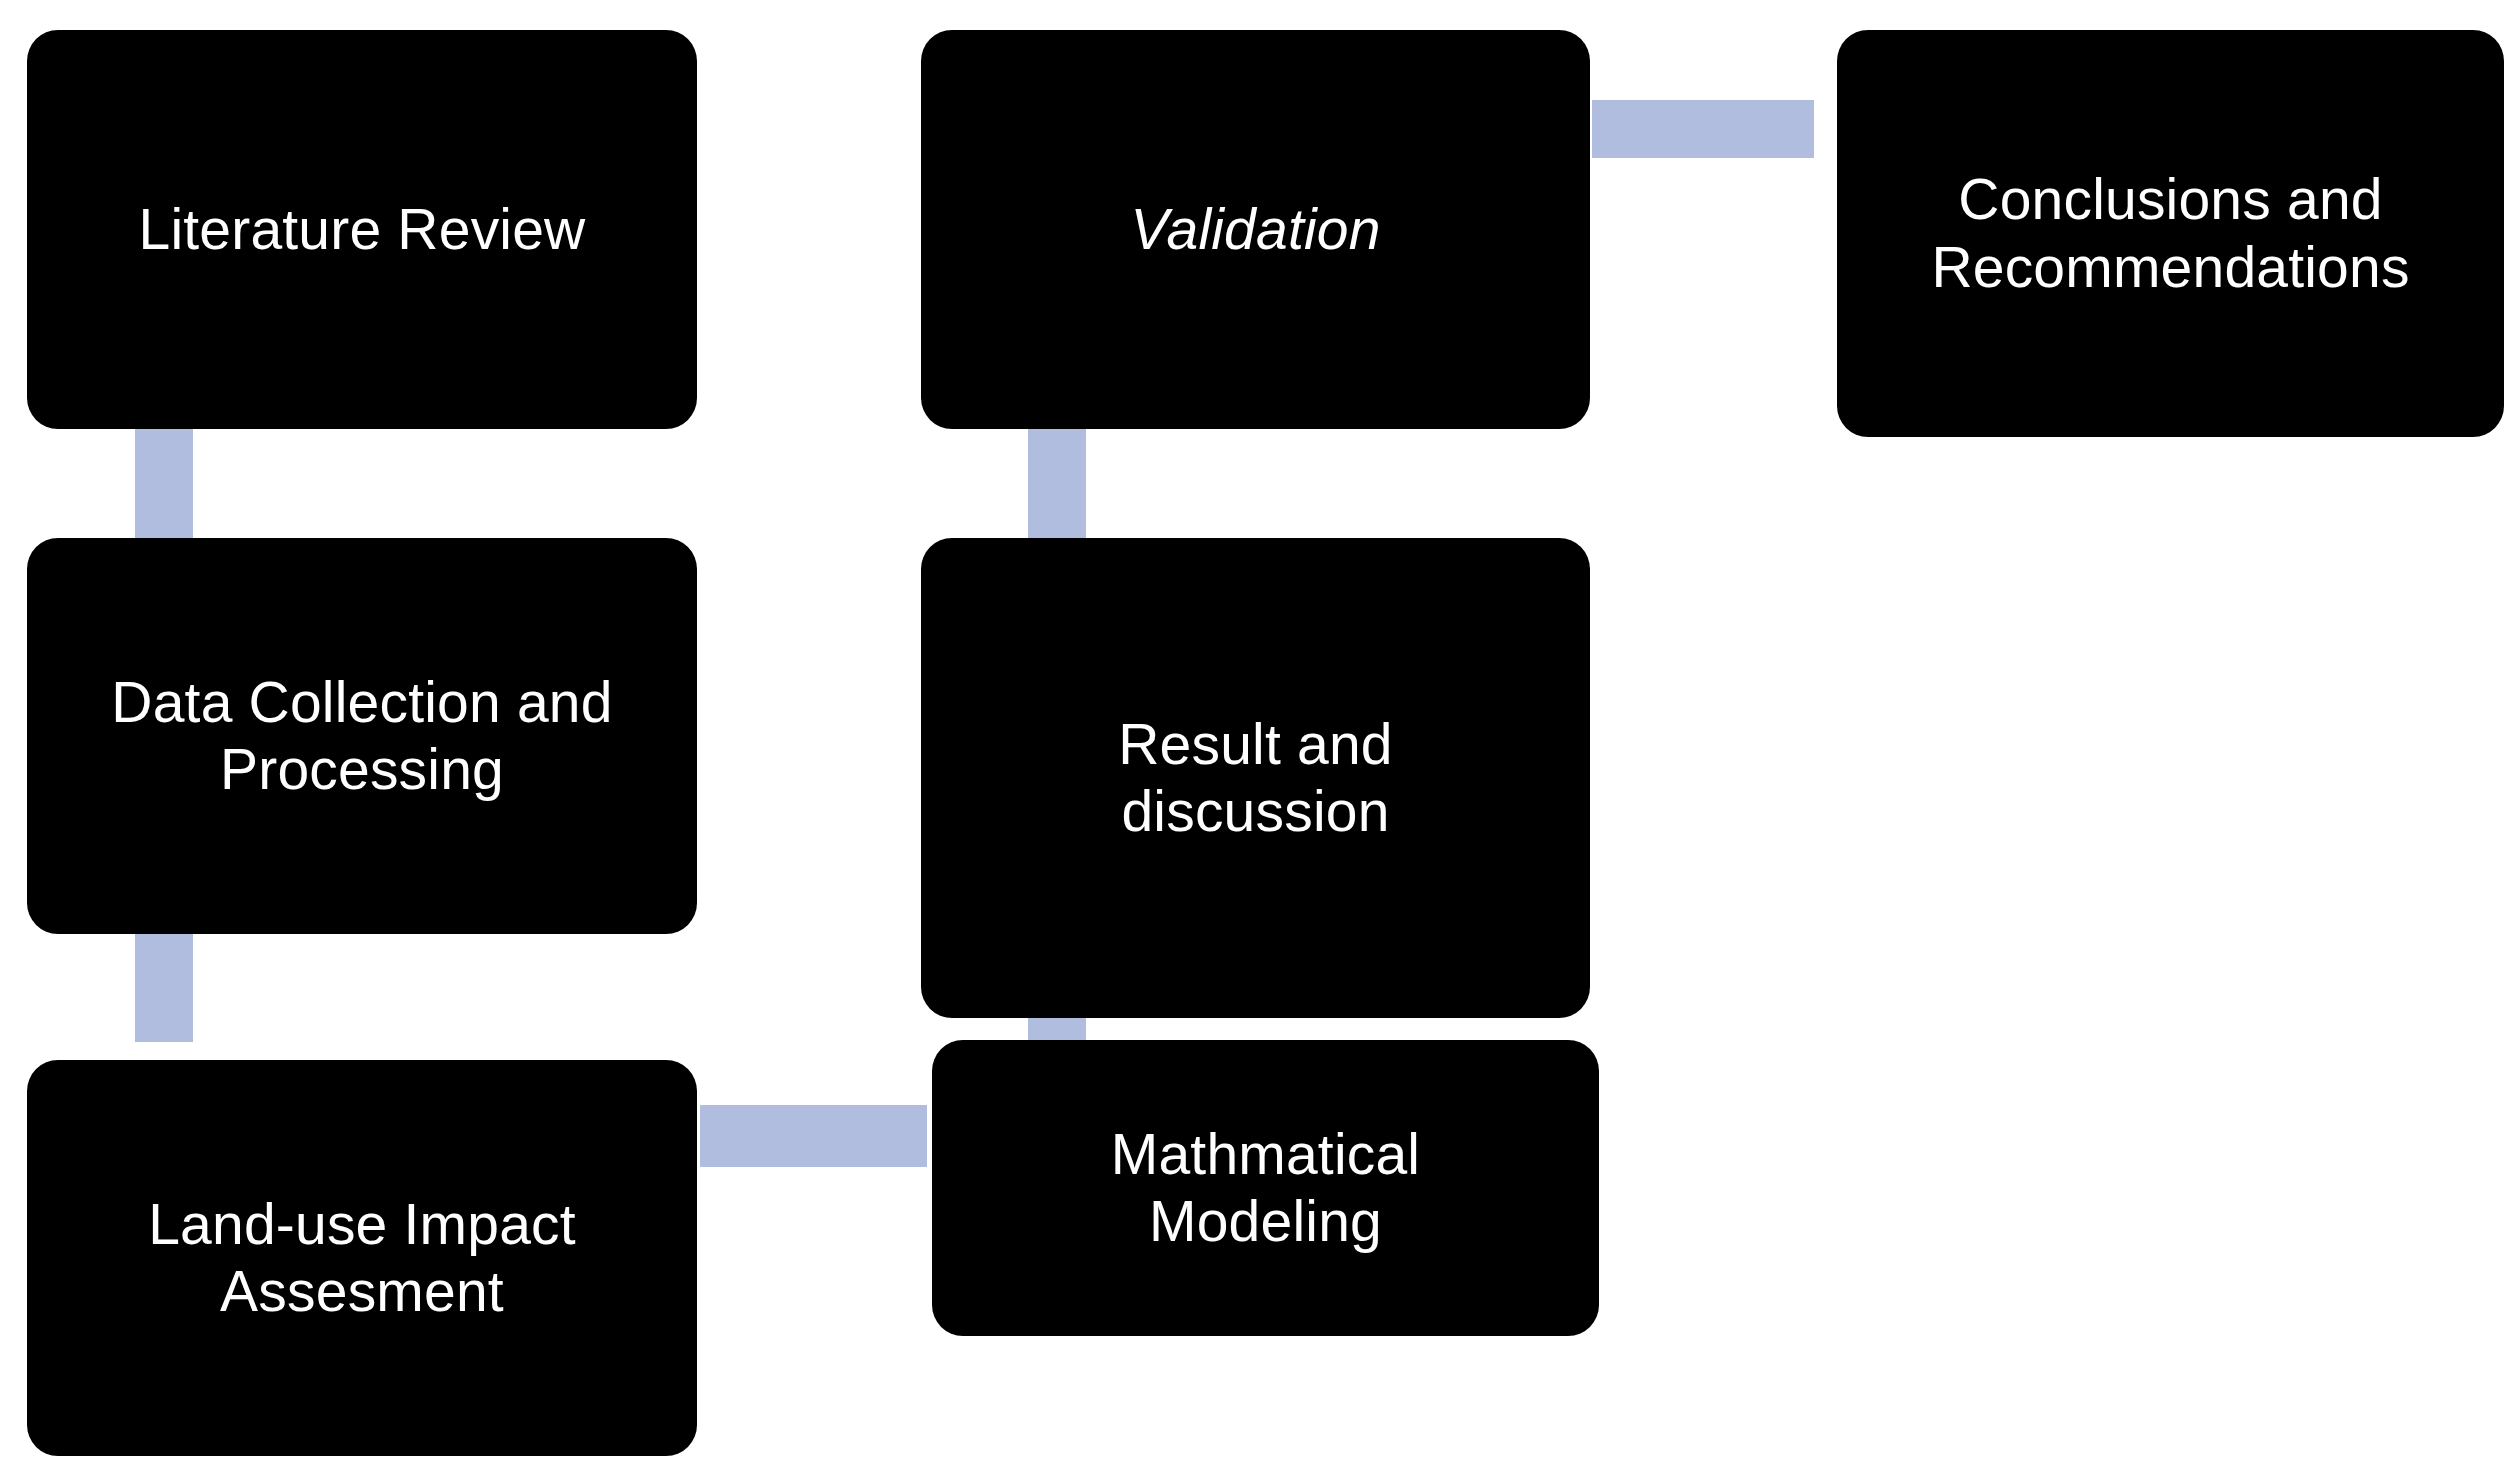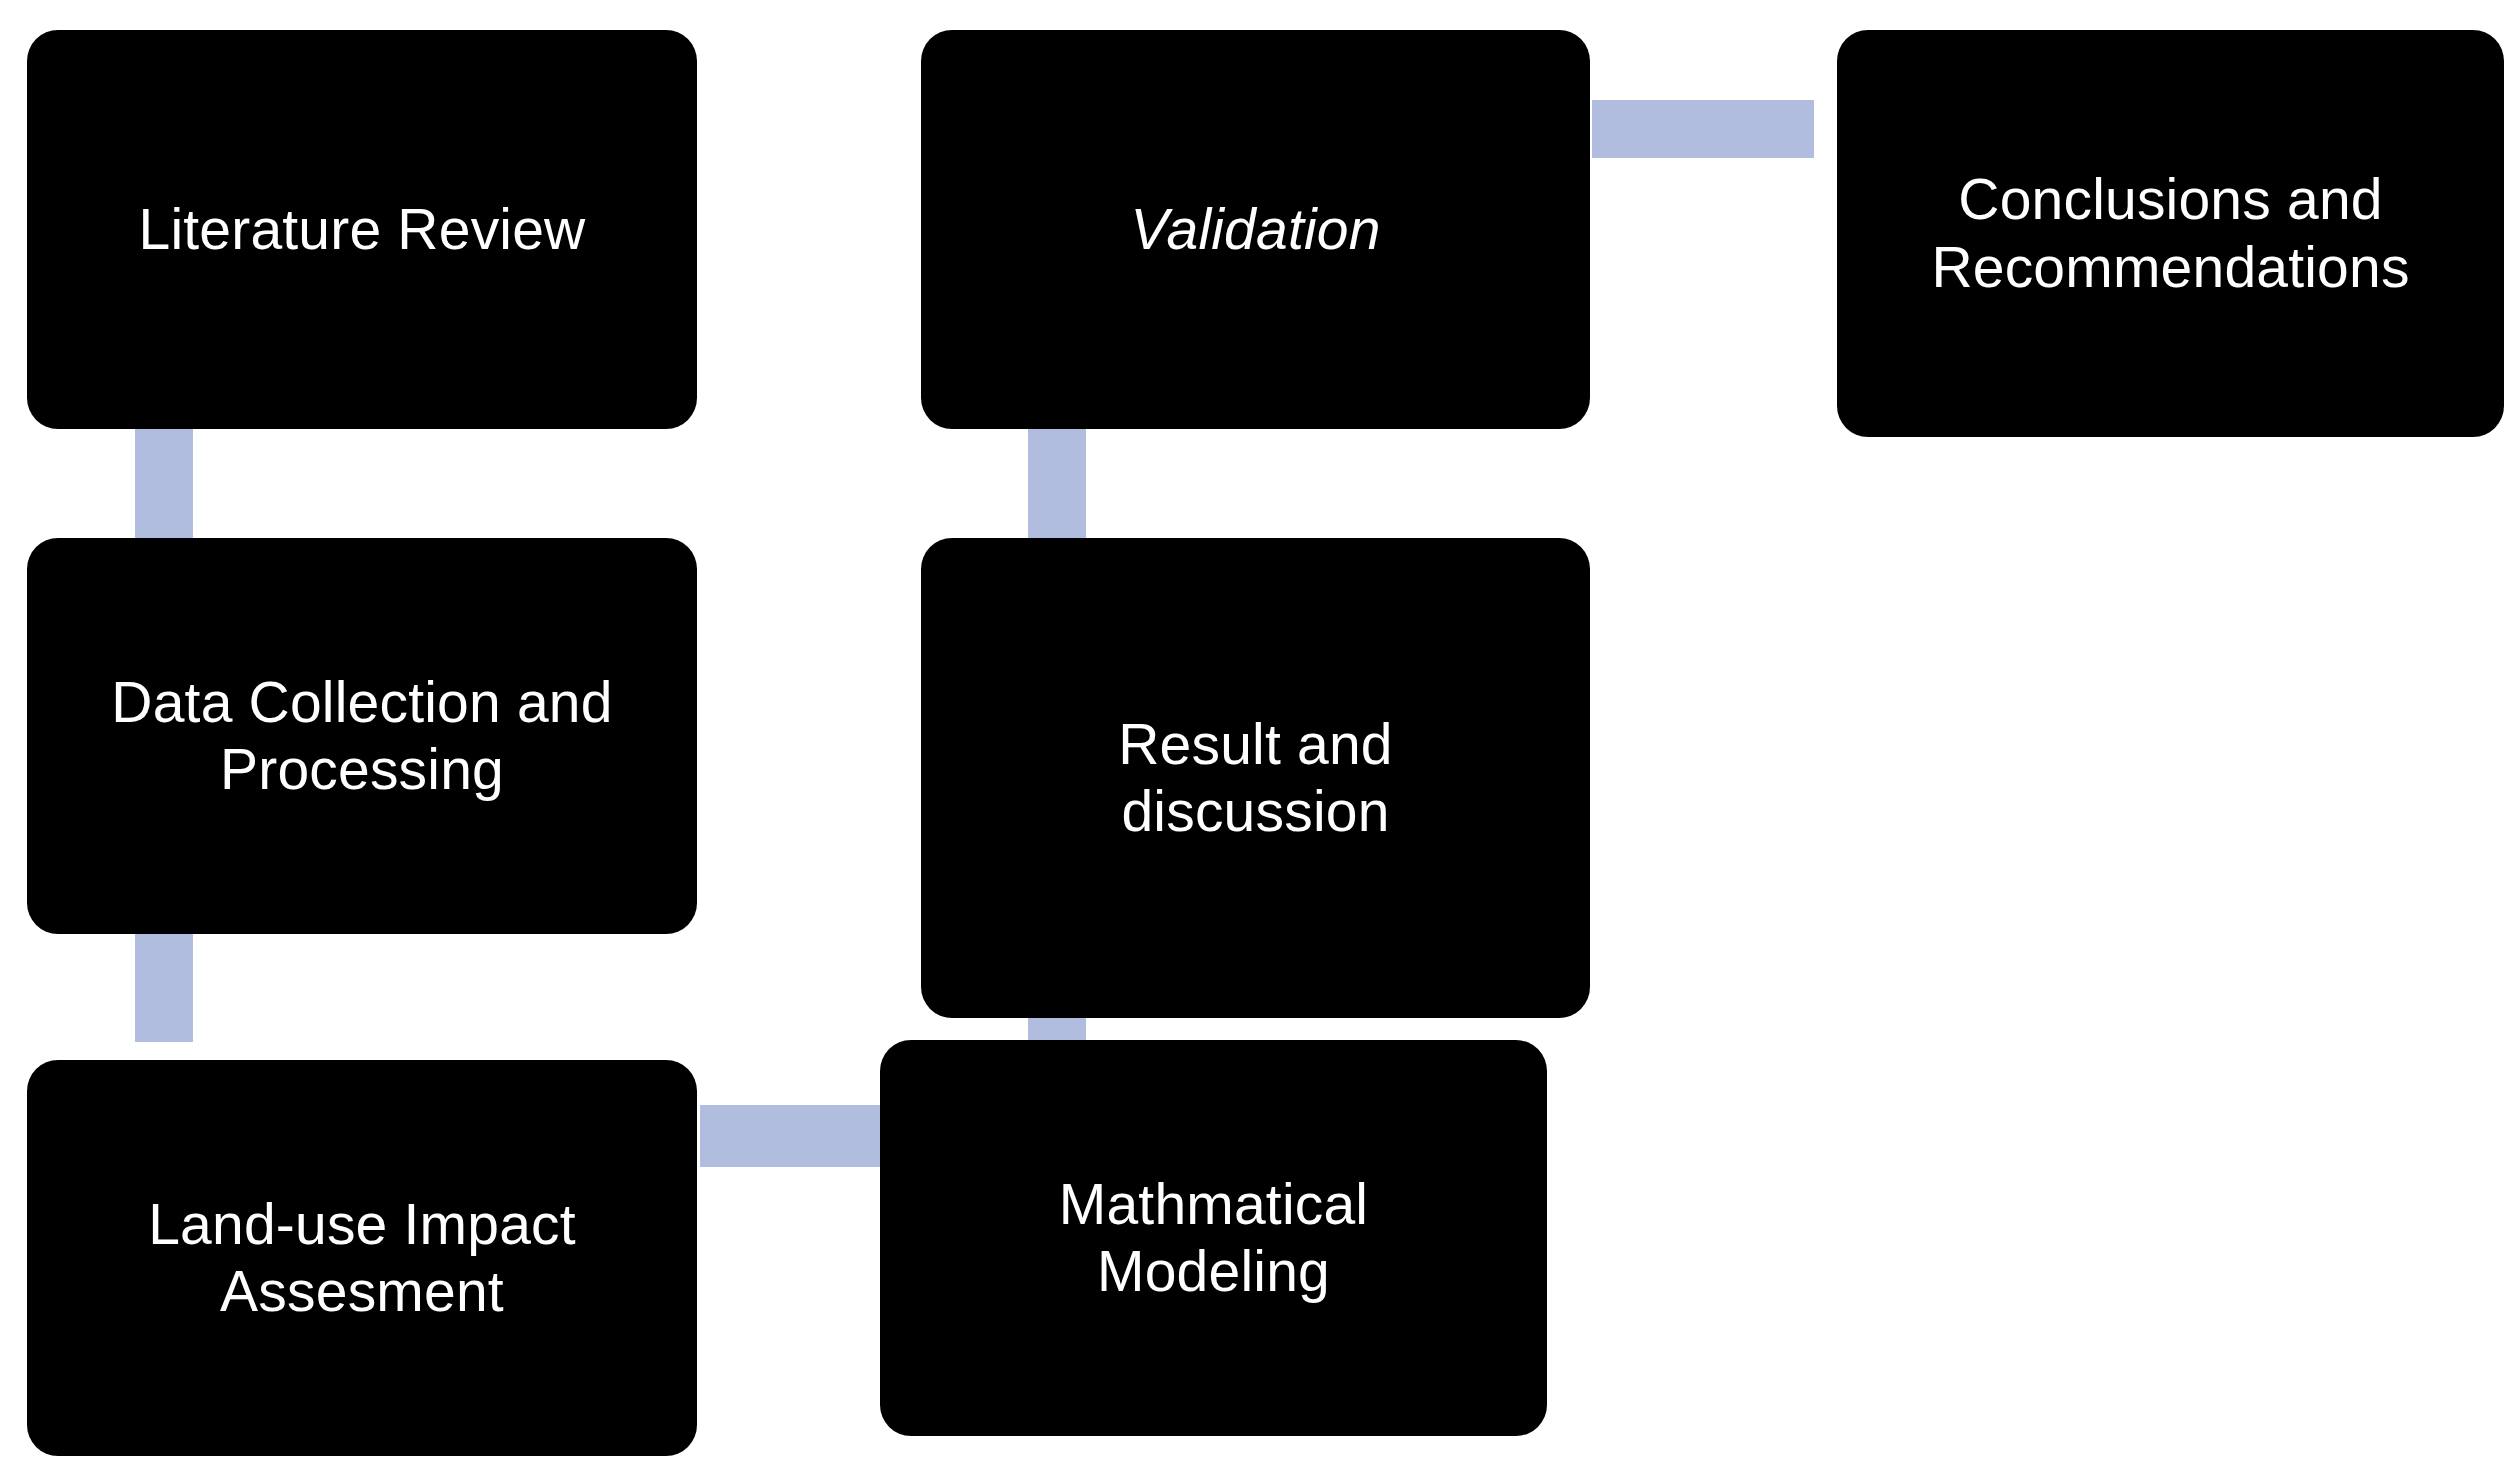--- a/index.html
+++ b/index.html
@@ -43,21 +43,21 @@
     position: absolute;
     background: #b0bdde;
   }
 
   
   #node-literature-review      { left: 27px;   top: 30px;   width: 670px; height: 399px; }
   #node-data-collection        { left: 27px;   top: 538px;  width: 670px; height: 396px; }
   #node-landuse-impact         { left: 27px;   top: 1040px; width: 670px; height: 396px; margin-top: 20px; }
   #node-validation             { left: 921px; top: 30px;   width: 669px; height: 399px; font-style: italic; }
   #node-result-discussion      { left: 921px; top: 538px;  width: 669px; height: 480px; }
-  #node-mathematical-modeling  { left: 880px; top: 1040px; width: 667px; height: 396px; align-items: center; }
+  #node-mathematical-modeling  { left: 932px; top: 1040px; width: 667px; height: 296px; align-items: center; }
   #node-conclusions            { left: 1813px; top: 30px;   width: 667px; height: 407px; margin-left: 24px; }
 
   
   #conn-literature-to-data        { left: 135px;  top: 428px;  width: 58px;  height: 112px; }
   #conn-data-to-landuse           { left: 135px;  top: 932px; width: 58px;  height: 110px; }
   #conn-landuse-to-math           { left: 700px;  top: 1105px; width: 227px; height: 62px;  }
   #conn-math-to-result            { left: 1028px; top: 932px; width: 58px;  height: 110px; }
   #conn-result-to-validation      { left: 1028px; top: 428px;  width: 58px;  height: 112px; }
   #conn-validation-to-conclusions { left: 1592px; top: 100px;  width: 222px; height: 58px;  }
 </style>

